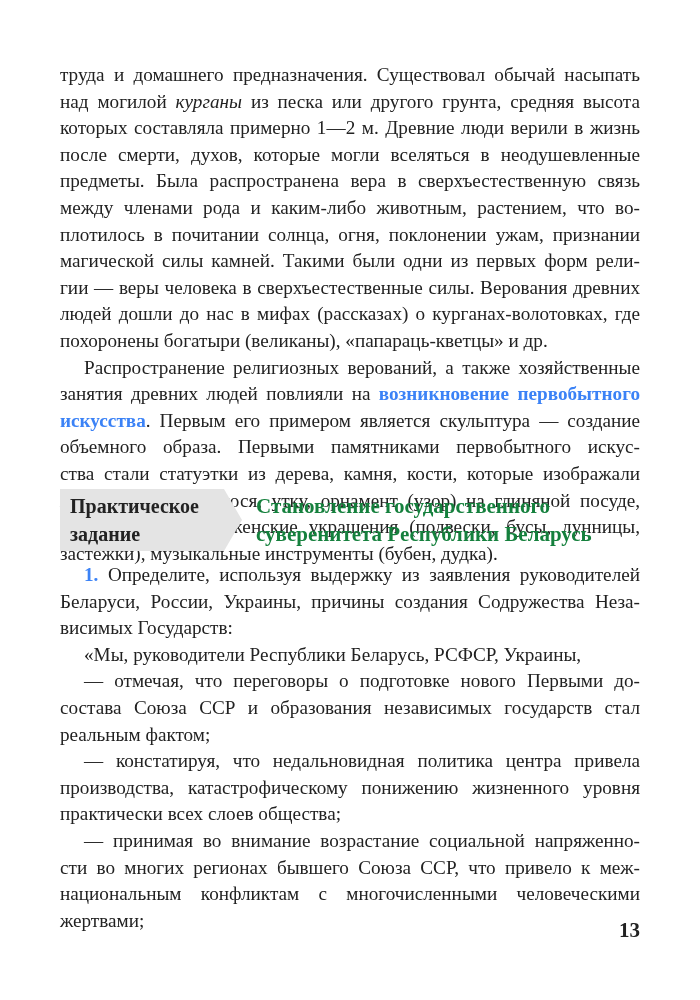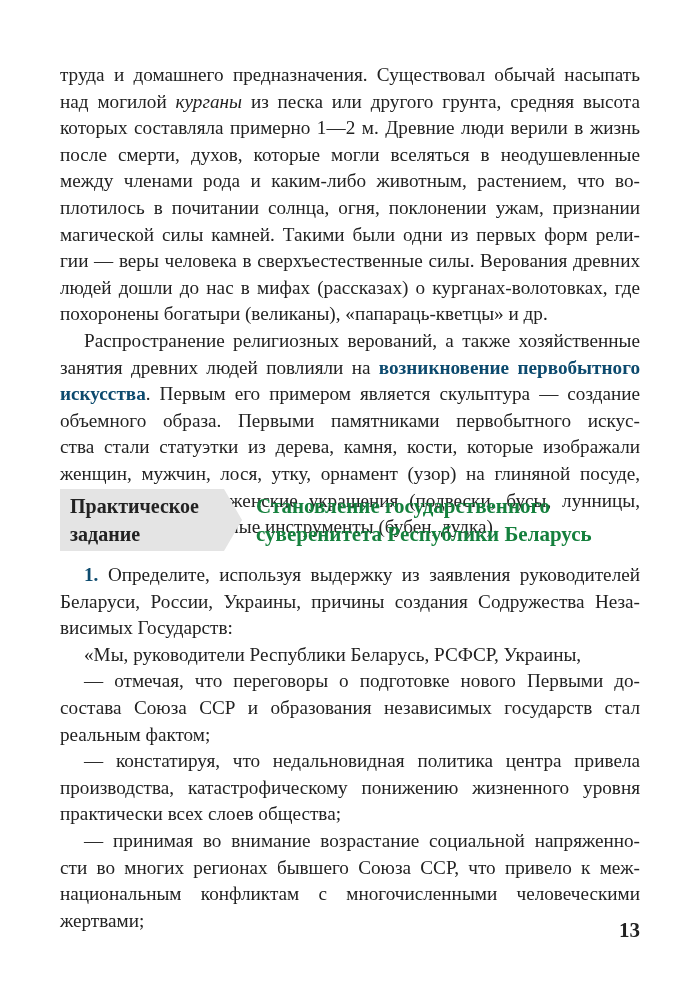--- a/index.html
+++ b/index.html
@@ -7,21 +7,21 @@
   .page {
     position: absolute; left: 60px; top: 62px; width: 580px;
     font-family: "Liberation Serif", "DejaVu Serif", serif;
     font-size: 19.2px; line-height: 26.6px; color: #222;
     text-align: justify;
   }
   .line { display: block; white-space: nowrap; text-align-last: justify; text-align: justify; }
   .line.last { text-align-last: left; }
   .indent { padding-left: 24px; }
   i { font-style: italic; }
-  b { font-weight: bold; color: #0c4a6e; }
+  b { font-weight: bold; color: #3b82f6; }
   .section {
     position: absolute; left: 60px; top: 489px; width: 580px; height: 62px;
   }
   .badge {
     position: absolute; left: 0; top: 0; width: 182px; height: 68px;
     background: #e4e4e4;
     clip-path: polygon(0 0, 164px 0, 182px 31px, 164px 62px, 0 62px);
     font-family: "Liberation Serif", serif; font-weight: bold;
     font-size: 20px; line-height: 28px; color: #222;
     padding: 3px 0 0 10px; box-sizing: border-box;
@@ -41,20 +41,21 @@
 </style>
 </head>
 <body>
 
 <div class="page">
   <div>
     <span class="line">труда и домашнего предназначения. Существовал обычай насыпать</span>
     <span class="line"><span>над могилой</span> <i>курганы</i><span> из песка или другого грунта, средняя высота</span></span>
     <span class="line">которых составляла примерно 1—2 м. Древние люди верили в жизнь</span>
     <span class="line">после смерти, духов, которые могли вселяться в неодушевленные</span>
+    <span class="line">предметы. Была распространена вера в сверхъестественную связь</span>
     <span class="line">между членами рода и каким-либо животным, растением, что во-</span>
     <span class="line">плотилось в почитании солнца, огня, поклонении ужам, признании</span>
     <span class="line">магической силы камней. Такими были одни из первых форм рели-</span>
     <span class="line">гии — веры человека в сверхъестественные силы. Верования древних</span>
     <span class="line">людей дошли до нас в мифах (рассказах) о курганах-волотовках, где</span>
     <span class="line last">похоронены богатыри (великаны), «папараць-кветцы» и др.</span>
   </div>
   <div>
     <span class="line indent">Распространение религиозных верований, а также хозяйственные</span>
     <span class="line"><span>занятия древних людей повлияли на </span><b>возникновение первобытного</b></span>

